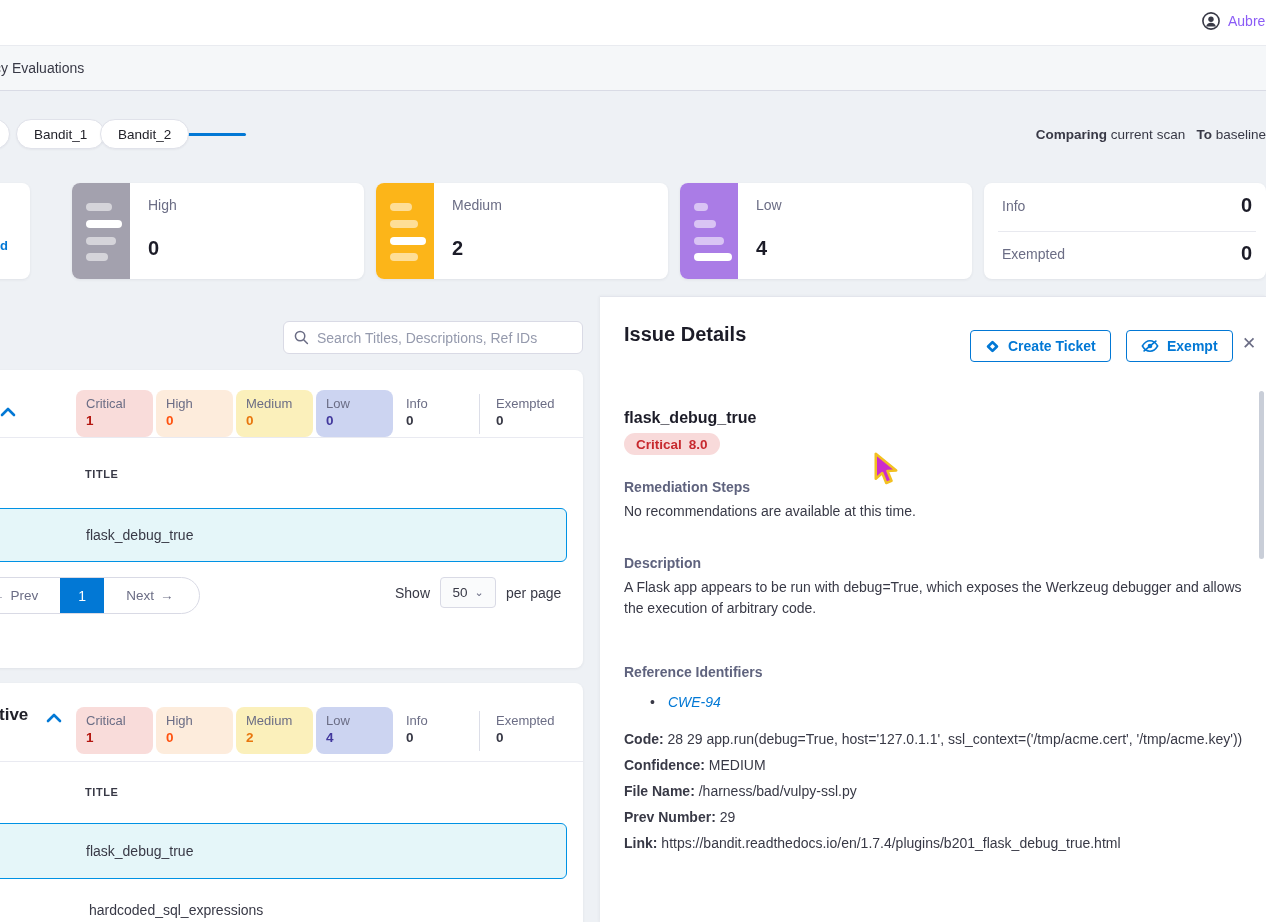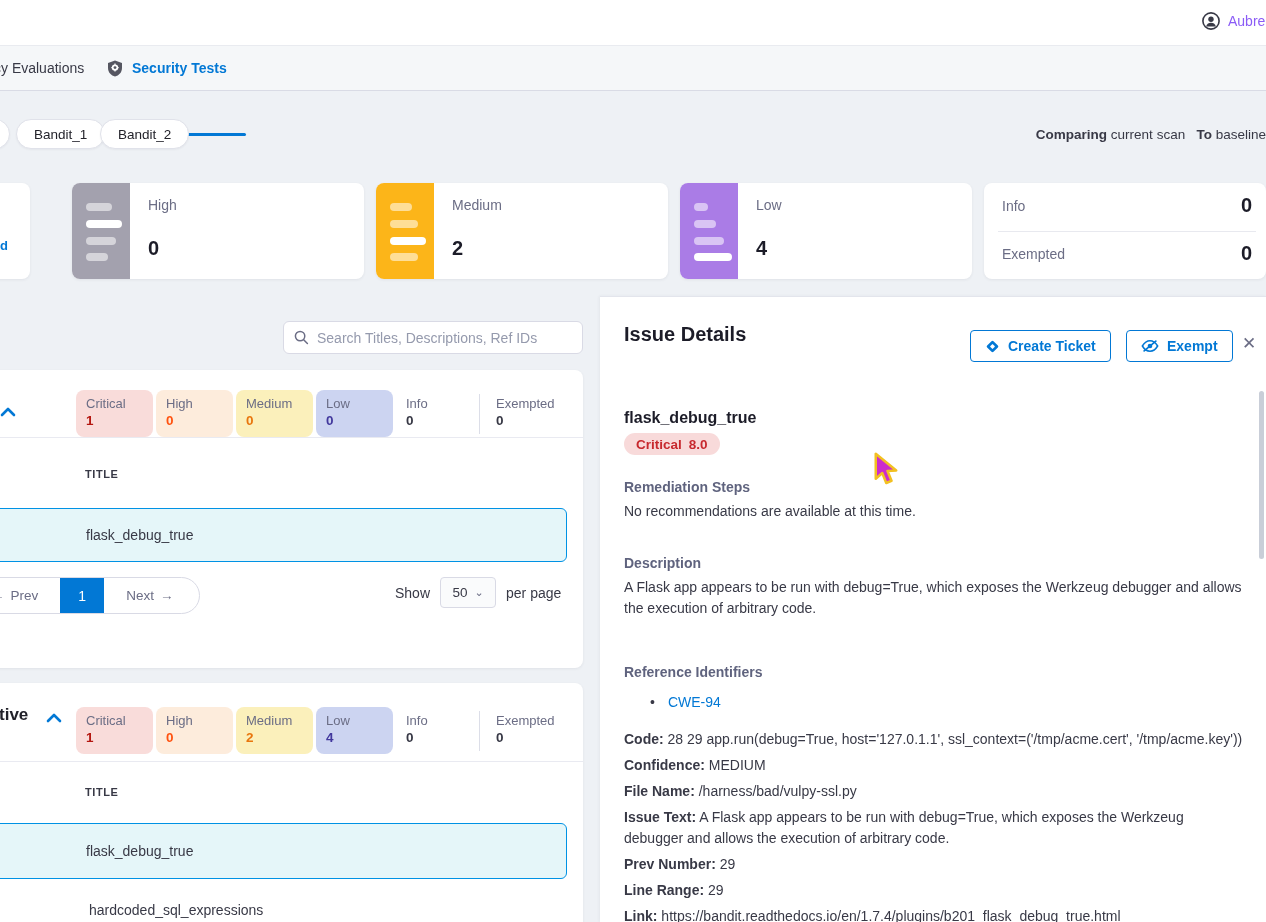--- a/index.html
+++ b/index.html
@@ -89,21 +89,21 @@
   .btn-exempt { left:526px; }
   .close-x { position:absolute; left:642px; top:36px; font-size:17px; color:#6b6d85; cursor:pointer; }
   .issue-title { position:absolute; left:24px; top:112px; font-size:16px; font-weight:bold; color:#1c1c28; }
   .sev-badge { position:absolute; left:24px; top:136px; height:22px; border-radius:11px; background:#f8dada; color:#c7292e; font-size:13.5px; font-weight:bold; display:flex; align-items:center; gap:7px; padding:0 12px; }
   .sec-h { position:absolute; left:24px; font-size:14px; font-weight:bold; color:#5f637e; }
   .sec-p { position:absolute; left:24px; font-size:14px; color:#383946; line-height:21px; }
   .h-rem { top:182px; } .p-rem { top:204px; }
   .h-desc { top:258px; } .p-desc { top:280px; width:625px; }
   .h-ref { top:367px; }
   .ref-li { position:absolute; left:50px; top:397px; font-size:14px; color:#383946; display:flex; gap:13px; }
-  .ref-li a { color:#0278d5; text-decoration:none; }
+  .ref-li a { color:#0278d5; text-decoration:none;font-style:italic; }
   .fields { position:absolute; left:24px; top:432px; width:622px; font-size:14px; color:#383946; }
   .fields p { margin:0 0 5px 0; line-height:21px; }
   .fields b { font-weight:bold; }
 
   .scroll-thumb { position:absolute; right:2px; top:94px; width:5px; height:168px; background:#c9ced8; border-radius:3px; }
 
   .cursor { left:872px; top:452px; width:30px; height:36px; pointer-events:none; z-index:50; }
 </style>
 </head>
 <body>
@@ -116,34 +116,20 @@
         <path d="M4.5 16c1-3 3-4 5.5-4s4.5 1 5.5 4" fill="#383946"></path>
       </svg>
     <span>Aubre</span>
   </div>
 </div>
 
 <div class="abs tabbar">
   <div class="tab-partial">
       <span>cy Evaluations</span>
     </div>
-  <div class="tab-active">
-    <svg width="16" height="17" viewBox="0 0 16 17">
-        <path d="M8 0.5 L15 3 V8 C15 12.5 11.8 15.5 8 16.5 C4.2 15.5 1 12.5 1 8 V3 Z" fill="#555661"></path>
-        <circle cx="8" cy="7.6" r="3.2" fill="#fff"></circle>
-        <circle cx="8" cy="7.6" r="1.4" fill="#555661"></circle>
-        <g stroke="#fff" stroke-width="1.2">
-          <line x1="8" y1="3.6" x2="8" y2="5.1"></line>
-          <line x1="8" y1="10.1" x2="8" y2="11.6"></line>
-          <line x1="4.4" y1="7.6" x2="5.9" y2="7.6"></line>
-          <line x1="10.1" y1="7.6" x2="11.6" y2="7.6"></line>
-        </g>
-      </svg>
-    <span>Security Tests</span>
-  </div>
   <div class="tab-underline"></div>
 </div>
 
 <div class="chip chip-partial"></div>
 <div class="chip" style="left:16px;">
     <span>Bandit_1</span>
   </div>
 <div class="chip" style="left:100px;">
     <span>Bandit_2</span>
   </div>
@@ -348,23 +334,21 @@
   <div class="sec-h h-ref">Reference Identifiers</div>
   <div class="ref-li">
     <span>•</span>
     <a href="#">CWE-94</a>
   </div>
 
   <div class="fields">
     <p><b>Code:</b> <span>28 29 app.run(debug=True, host='127.0.1.1', ssl_context=('/tmp/acme.cert', '/tmp/acme.key'))</span></p>
     <p><b>Confidence:</b> <span>MEDIUM</span></p>
     <p><b>File Name:</b> <span>/harness/bad/vulpy-ssl.py</span></p>
-    <p><b>Issue Text:</b> <span>A Flask app appears to be run with debug=True, which exposes the Werkzeug debugger and allows the execution of arbitrary code.</span></p>
     <p><b>Prev Number:</b> <span>29</span></p>
-    <p><b>Line Range:</b> <span>29</span></p>
     <p><b>Link:</b> <span>https://bandit.readthedocs.io/en/1.7.4/plugins/b201_flask_debug_true.html</span></p>
   </div>
 
   <div class="scroll-thumb"></div>
 </div>
 
 <svg class="abs cursor" viewBox="0 0 24 28">
   <path d="M3 1 L3 21 L8.2 16.4 L11.4 24.4 L15.6 22.6 L12.4 14.8 L19.4 14.4 Z" fill="#cc2ccc" stroke="#f2c021" stroke-width="2" stroke-linejoin="round"></path>
 </svg>
 

